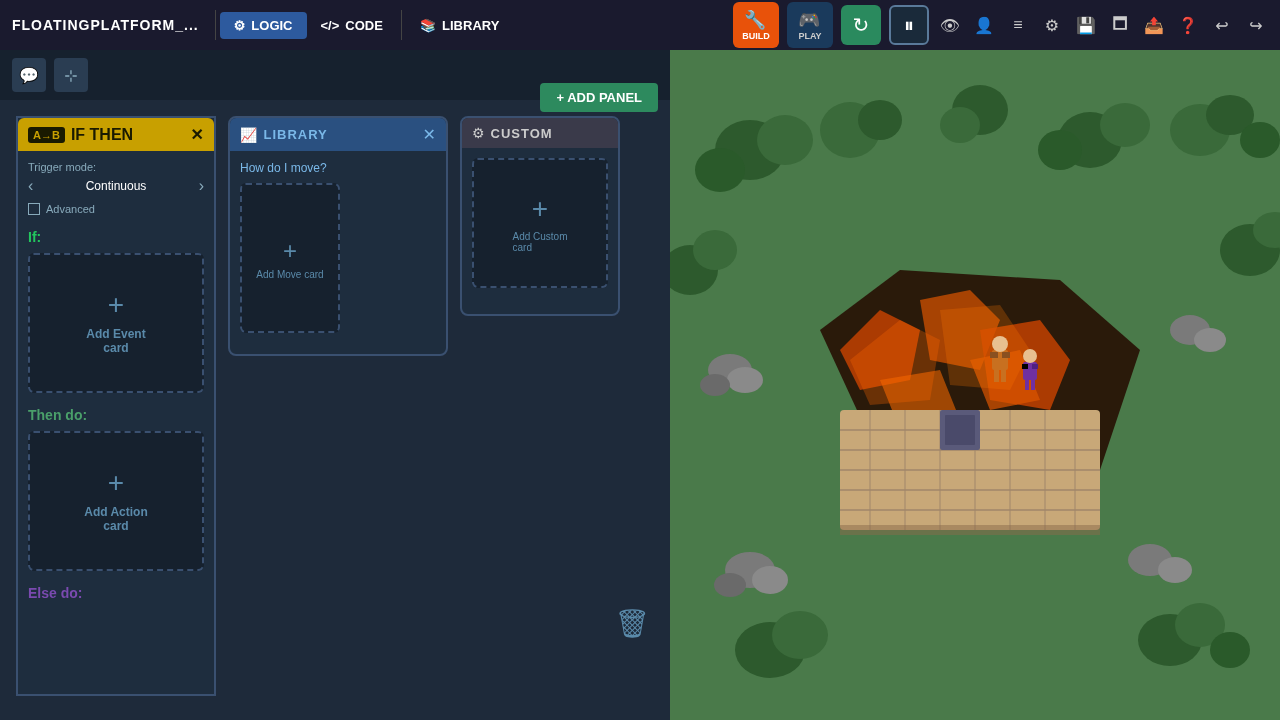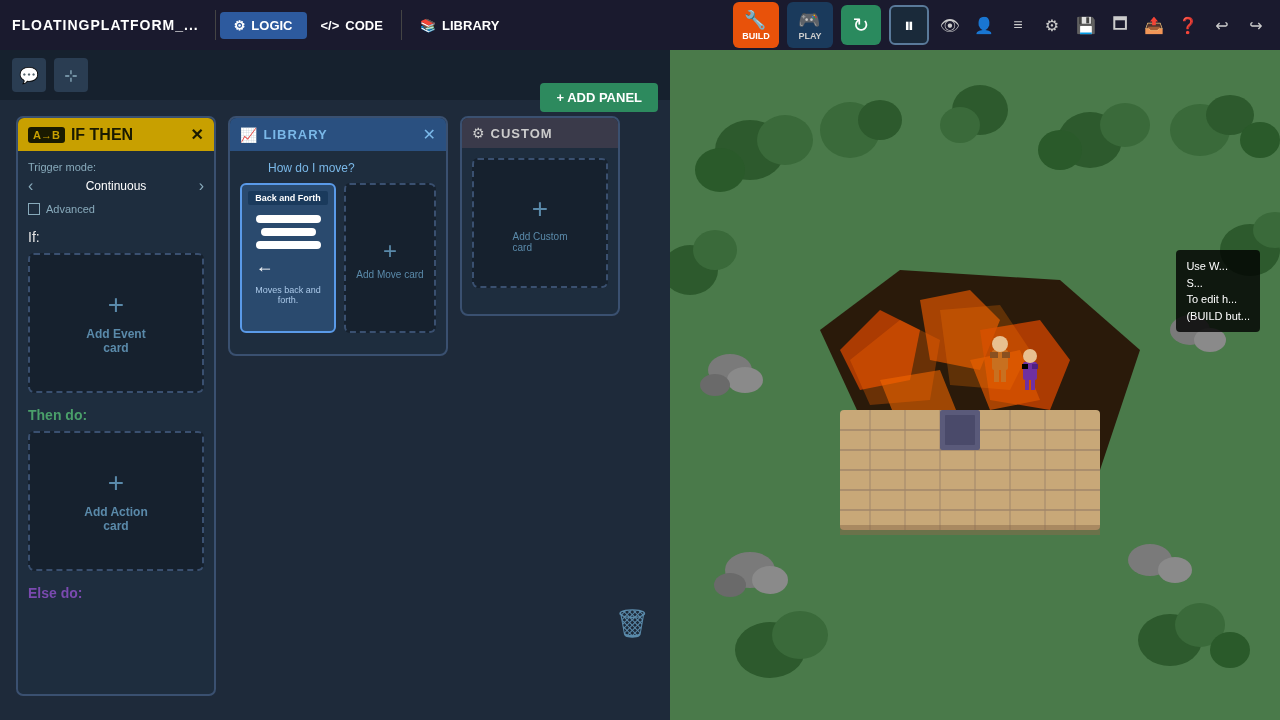--- a/index.html
+++ b/index.html
@@ -156,21 +156,21 @@
       display: flex;
       flex-direction: row;
       gap: 12px;
       align-items: flex-start;
     }
 
     
     .ifthen-card {
       background: #1e2d3e;
       border: 2px solid #3a5070;
-      border-radius: 7px;
+      border-radius: 0;
       width: 200px;
       min-height: 580px;
       flex-shrink: 0;
     }
     .ifthen-header {
       background: #c8a000;
       border-radius: 6px 6px 0 0;
       padding: 7px 10px;
       display: flex;
       align-items: center;
@@ -232,23 +232,23 @@
       height: 12px;
       border: 1px solid #8ab;
       background: transparent;
       cursor: pointer;
     }
     .advanced-label {
       color: #8ab;
       font-size: 11px;
     }
     .section-label {
-      color: #e5e5e5;
+      color: #22c55e;
       font-size: 14px;
-      font-weight: normal;
+      font-weight: bold;
       margin-bottom: 8px;
     }
     .add-card-slot {
       background: #16212e;
       border: 2px dashed #3a5070;
       border-radius: 6px;
       height: 140px;
       display: flex;
       flex-direction: column;
       align-items: center;
@@ -310,21 +310,20 @@
       font-size: 16px;
       cursor: pointer;
     }
     .movement-body {
       padding: 10px;
     }
     .movement-question {
       color: #7ab8e8;
       font-size: 12px;
       margin-bottom: 8px;
-      margin-left: 28px;
     }
     .movement-cards-row {
       display: flex;
       gap: 8px;
     }
     .movement-selected-card {
       background: #2a4a6e;
       border: 2px solid #5a9ae8;
       border-radius: 6px;
       width: 100px;
@@ -587,32 +586,20 @@
 
     <div class="movement-card">
       <div class="movement-header">
         <span style="color:#7ab8e8;font-size:14px;">📈</span>
         <span class="movement-header-text">LIBRARY</span>
         <span class="movement-close">✕</span>
       </div>
       <div class="movement-body">
         <div class="movement-question">How do I move?</div>
         <div class="movement-cards-row">
-          <div class="movement-selected-card">
-            <div class="movement-card-title">Back and Forth</div>
-            <div class="movement-card-visual">
-              <div style="display:flex;flex-direction:column;gap:5px;align-items:flex-start;">
-                <div style="width:65px;height:8px;border-radius:4px;background:#fff;"></div>
-                <div style="width:55px;height:8px;border-radius:4px;background:#fff;margin-left:5px;"></div>
-                <div style="width:65px;height:8px;border-radius:4px;background:#fff;"></div>
-                <div style="color:#fff;font-size:18px;margin-top:2px;">←</div>
-              </div>
-            </div>
-            <div class="movement-card-desc">Moves back and forth.</div>
-          </div>
           <div class="movement-add-card">
             <div class="movement-add-plus">+</div>
             <div class="movement-add-text">Add Move card</div>
           </div>
         </div>
       </div>
     </div>
 
     <div class="custom-card">
       <div class="custom-header">
@@ -732,22 +719,16 @@
     </g>
 
     <ellipse cx="100" cy="600" rx="35" ry="28" fill="#2d5a2d"></ellipse>
     <ellipse cx="130" cy="585" rx="28" ry="24" fill="#3a6a3a"></ellipse>
     <ellipse cx="500" cy="590" rx="32" ry="26" fill="#2d5a2d"></ellipse>
     <ellipse cx="530" cy="575" rx="25" ry="22" fill="#3a6a3a"></ellipse>
     <ellipse cx="560" cy="600" rx="20" ry="18" fill="#2a5a2a"></ellipse>
   </svg>
 
   
-  <div class="tooltip-box">
-    <div>Use W...</div>
-    <div>S...</div>
-    <div>To edit h...</div>
-    <div>(BUILD but...</div>
-  </div>
 
   
   
 </div>
 
 </body></html>

